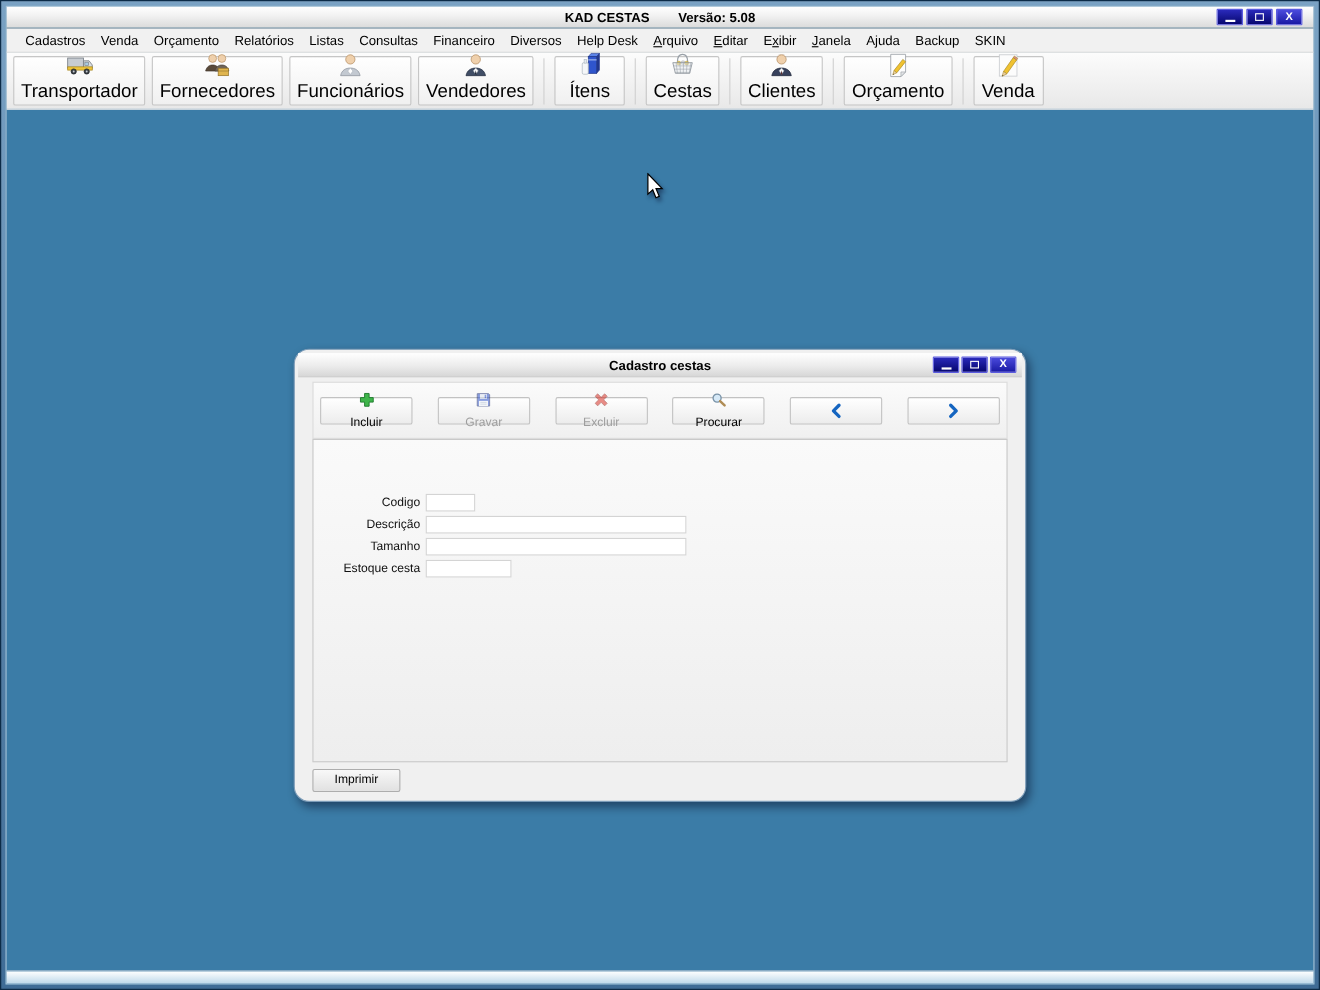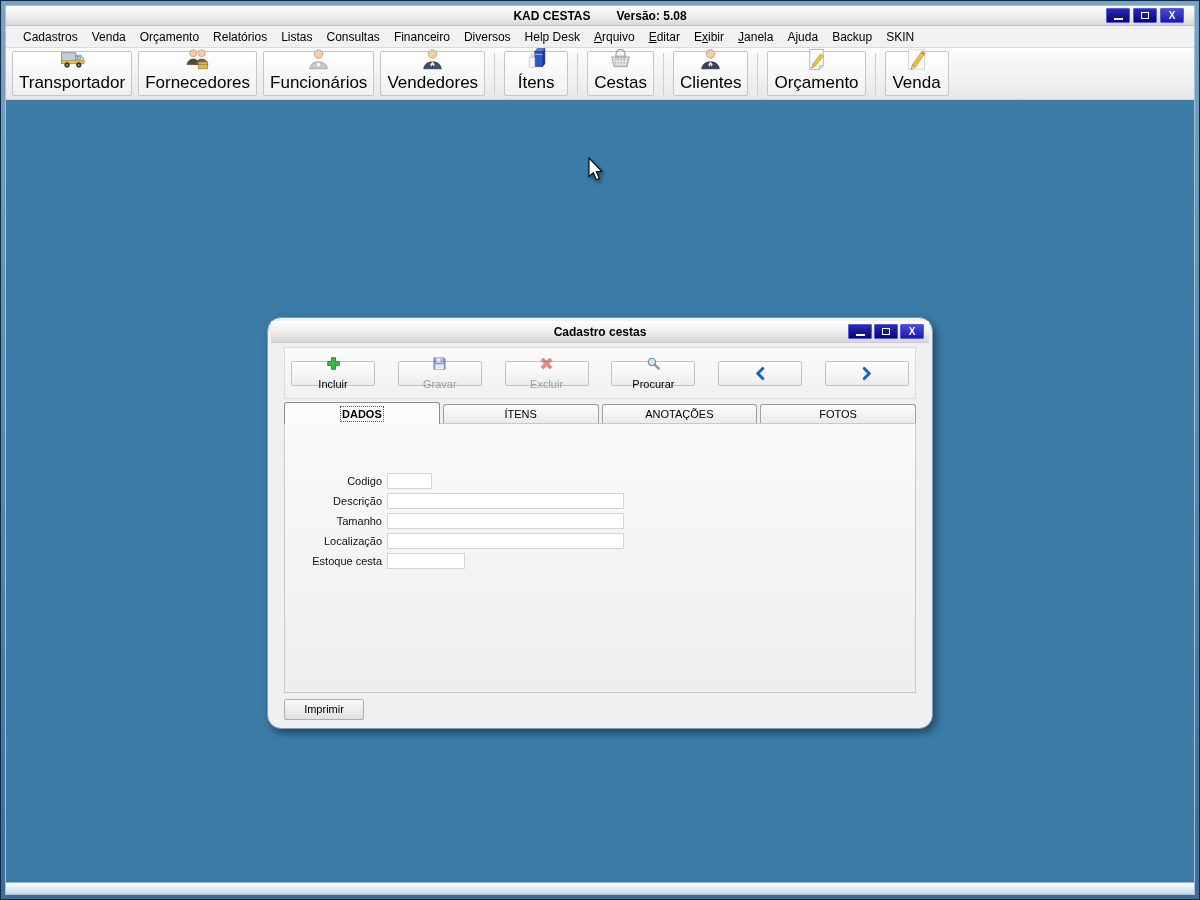--- a/index.html
+++ b/index.html
@@ -365,52 +365,34 @@
             </span>
           </button>
           <button class="cbtn2">
             <span>
               <svg viewBox="0 0 16 16">
                 <path d="M5.6 2.6L11 8l-5.4 5.4" fill="none" stroke="#1565C0" stroke-width="3.2" stroke-linejoin="round" stroke-linecap="round"></path>
               </svg>
             </span>
           </button>
         </div>
-      <div class="tabs" id="tabs">
-          <div class="tab selected">
-            <span class="tab-label">DADOS</span>
-          </div>
-          <div class="tab">
-            <span class="tab-label">ÍTENS</span>
-          </div>
-          <div class="tab">
-            <span class="tab-label">ANOTAÇÕES</span>
-          </div>
-          <div class="tab">
-            <span class="tab-label">FOTOS</span>
-          </div>
-        </div>
       <div class="tabpage" id="formArea">
           <div class="f-row">
             <span class="f-label">Codigo</span>
             <input class="f-input xs" style="">
           </div>
           <div class="f-row">
             <span class="f-label">Descrição</span>
             <input class="f-input lg" style="">
           </div>
           <div class="f-row">
             <span class="f-label">Tamanho</span>
             <input class="f-input lg" style="">
           </div>
           <div class="f-row">
-            <span class="f-label">Localização</span>
-            <input class="f-input lg" style="">
-          </div>
-          <div class="f-row">
             <span class="f-label">Estoque cesta</span>
             <input class="f-input sm" style="">
           </div>
         </div>
       <div class="c-bottom">
         <button class="btn-imprimir">Imprimir</button>
       </div>
     </div>
   </div>
 

